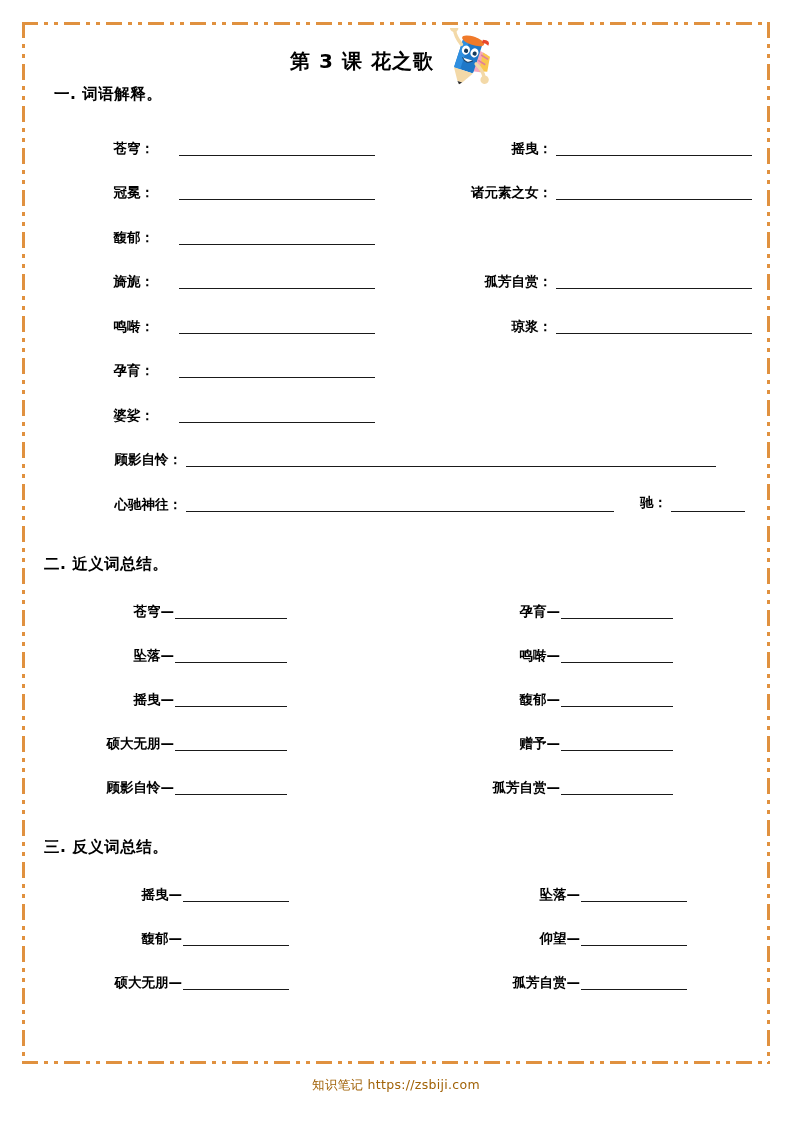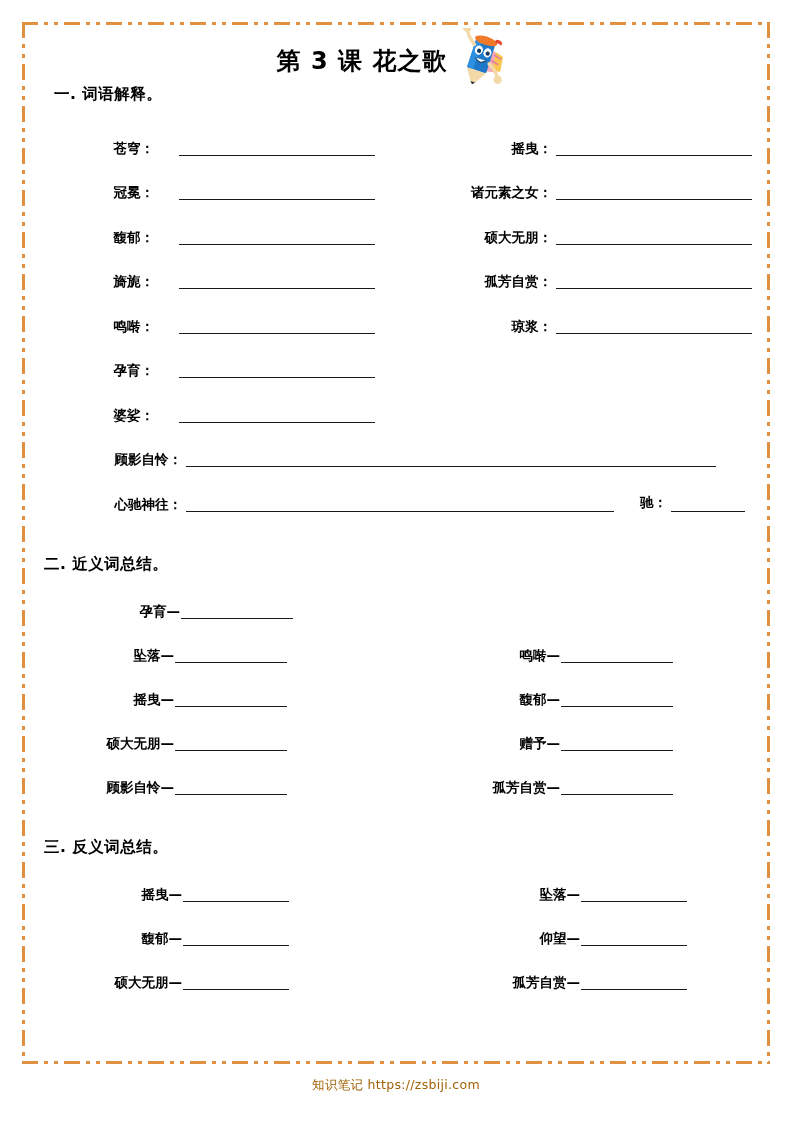--- a/index.html
+++ b/index.html
@@ -69,21 +69,21 @@
   .title-row {
     position: relative;
     height: 62px;
     display: flex;
     align-items: center;
     justify-content: center;
     padding-top: 16px;
     box-sizing: border-box;
   }
   .title-text {
-    font-size: 24px;
+    font-size: 20px;
     font-weight: bold;
     letter-spacing: 1px;
     color: #000;
     white-space: nowrap;
   }
   .mascot {
     width: 62px;
     height: 58px;
     margin-left: 6px;
     flex: none;
@@ -249,24 +249,20 @@
         <span class="lbl">诸元素之女：</span>
         <span class="blank"></span>
       </div>
     </div>
 
     <div class="row">
       <div class="cell col-l">
         <span class="lbl">馥郁：</span>
         <span class="blank"></span>
       </div>
-      <div class="cell col-r">
-        <span class="lbl">硕大无朋：</span>
-        <span class="blank"></span>
-      </div>
     </div>
 
     <div class="row">
       <div class="cell col-l">
         <span class="lbl">旖旎：</span>
         <span class="blank"></span>
       </div>
       <div class="cell col-r">
         <span class="lbl">孤芳自赏：</span>
         <span class="blank"></span>
@@ -314,20 +310,24 @@
 
   </div>
 
   <div class="spacer-lg"></div>
 
   <div class="section-heading s2-heading">二. 近义词总结。</div>
 
   <div class="rows s23 s2">
 
     <div class="row">
+      <div class="cell col-l">
+        <span class="lbl">苍穹—</span>
+        <span class="blank"></span>
+      </div>
       <div class="cell col-r">
         <span class="lbl">孕育—</span>
         <span class="blank"></span>
       </div>
     </div>
 
     <div class="row">
       <div class="cell col-l">
         <span class="lbl">坠落—</span>
         <span class="blank"></span>

